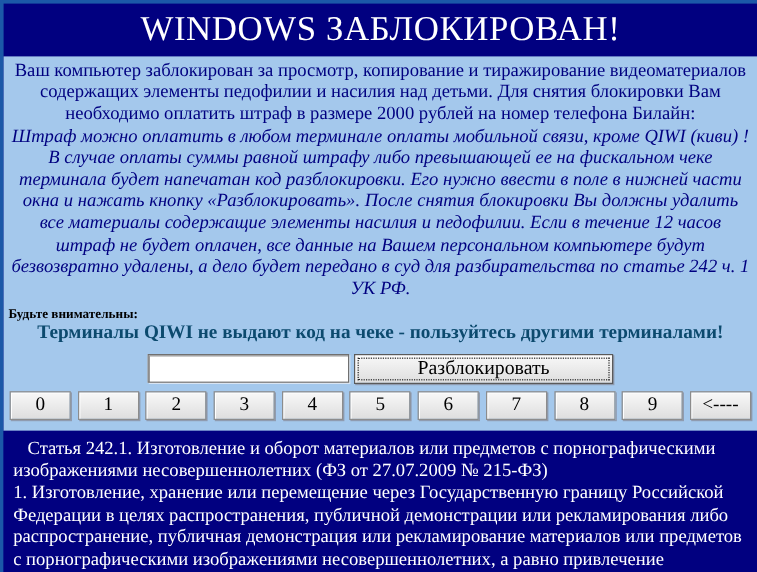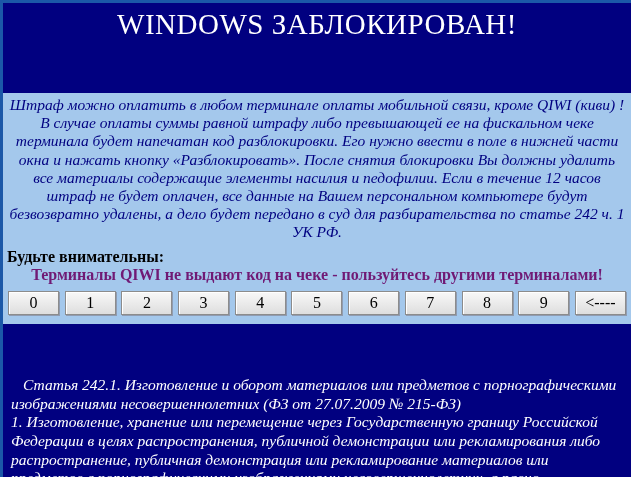--- a/index.html
+++ b/index.html
@@ -7,46 +7,46 @@
     width: 631px; height: 477px; overflow: hidden;
     background: #010080;
     font-family: "Liberation Serif", "DejaVu Serif", serif;
   }
   .page {
     box-sizing: border-box;
     width: 631px; height: 477px;
     border-top: 3px solid #1b58a8;
     border-left: 3px solid #1b58a8;
     background: #010080;
-    display: flex; flex-direction: column; gap: 46px;
+    display: flex; flex-direction: column;
   }
   .title {
     color: #ffffff;
     text-align: center;
     font-size: 29px;
     padding: 5px 0 6px 0;
     letter-spacing: 0.5px;
   }
   .panel {
     background: #a4c8ec;
     color: #000080;
     padding: 3px 4px 9px 4px;
     font-size: 15.5px;
     line-height: 1.175;
   }
   .panel p { margin: 0; }
   .ransom { text-align: center; }
   .phone { text-align: center; }
   .instructions { text-align: center; font-style: italic; }
   .warn-head {
-    color: #000000; font-weight: bold; font-size: 16px;
+    color: #000000; font-weight: bold; font-size: 11px;
     margin-top: 6px !important;
   }
   .warn-line {
-    color: #701a75; font-weight: bold; font-size: 16px;
+    color: #0c4a6e; font-weight: bold; font-size: 16px;
     text-align: center;
   }
   .code-row {
     margin-top: 7px;
     display: flex; justify-content: center; align-items: center;
   }
   .code-input {
     width: 162px; height: 20px;
     background: #ffffff;
     border: 1px solid #707070;
@@ -81,40 +81,45 @@
     text-align: center;
   }
   .footer {
     flex: 1;
     background: #010080;
     color: #ffffff;
     font-size: 15.5px;
     line-height: 1.2;
     padding: 6px 8px 0 8px;
   }
-  .footer p { margin: 0; font-style: italic; }
+  .footer p { margin: 0; }
   .law-title { text-indent: 12px; }
 </style>
 </head>
 <body>
 
 <div class="page">
 
   <div class="title">WINDOWS ЗАБЛОКИРОВАН!</div>
 
   <div class="panel">
 
+    <p class="ransom">Ваш компьютер заблокирован за просмотр, копирование и тиражирование видеоматериалов содержащих элементы педофилии и насилия над детьми. Для снятия блокировки Вам необходимо оплатить штраф в размере 2000  рублей на номер телефона Билайн:</p>
 
 
     <p class="instructions">Штраф можно оплатить в любом терминале оплаты мобильной связи, кроме QIWI (киви) ! В случае оплаты суммы равной штрафу либо превышающей ее на фискальном чеке терминала будет напечатан код разблокировки. Его нужно ввести в поле в нижней части окна и нажать кнопку «Разблокировать». После снятия блокировки Вы должны удалить все материалы содержащие элементы насилия и педофилии. Если в течение 12 часов штраф не будет оплачен, все данные на Вашем персональном компьютере будут безвозвратно удалены, а дело будет передано в суд для разбирательства по статье 242 ч. 1 УК РФ.</p>
 
     <p class="warn-head">Будьте внимательны:</p>
 
     <p class="warn-line">Терминалы QIWI не выдают код на чеке - пользуйтесь другими терминалами!</p>
 
+    <div class="code-row">
+      <input class="code-input" type="text" value="" style="">
+      <button class="win-btn unlock-btn">Разблокировать</button>
+    </div>
 
     <div class="keypad">
         <button class="win-btn key-btn">0</button>
         <button class="win-btn key-btn">1</button>
         <button class="win-btn key-btn">2</button>
         <button class="win-btn key-btn">3</button>
         <button class="win-btn key-btn">4</button>
         <button class="win-btn key-btn">5</button>
         <button class="win-btn key-btn">6</button>
         <button class="win-btn key-btn">7</button>

